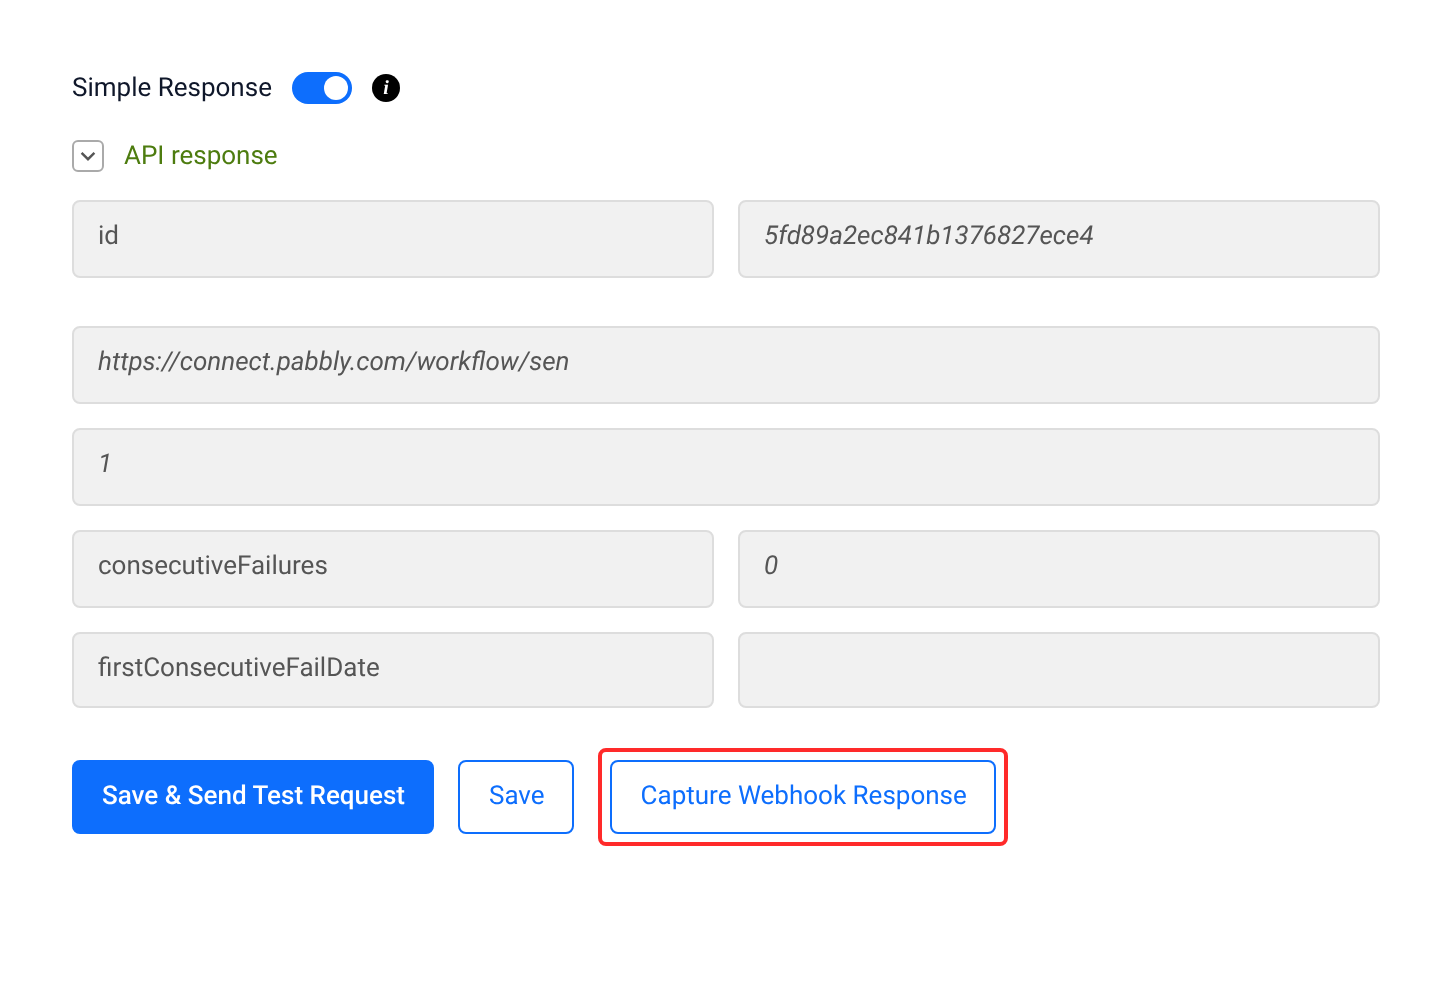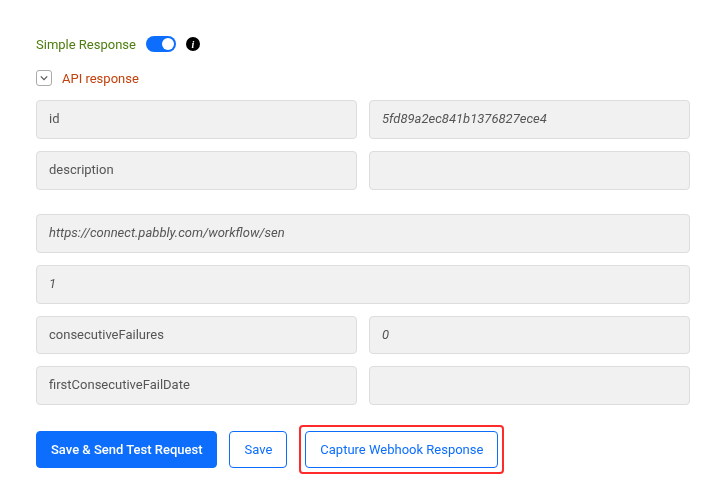--- a/index.html
+++ b/index.html
@@ -13,21 +13,21 @@
     width: 726px;
   }
   .top-row {
     display: flex;
     align-items: center;
     gap: 10px;
     margin-bottom: 18px;
   }
   .top-label {
     font-size: 13px;
-    color: #4d7c0f;
+    color: #0f172a;
   }
   .toggle {
     position: relative;
     width: 30px;
     height: 16px;
     background: #0d6efd;
     border-radius: 10px;
     cursor: pointer;
   }
   .toggle-knob {
@@ -68,21 +68,21 @@
     align-items: center;
     justify-content: center;
     cursor: pointer;
   }
   .chevron-box svg {
     width: 8px;
     height: 8px;
   }
   .section-title {
     font-size: 13px;
-    color: #c2410c;
+    color: #4d7c0f;
   }
   .fields {
     display: flex;
     flex-direction: column;
     gap: 12px;
     margin-bottom: 20px;
   }
   .field-row {
     display: flex;
     gap: 12px;
@@ -167,24 +167,20 @@
     </div>
     <span class="section-title">API response</span>
   </div>
 
   <div class="fields">
     <div class="field-row">
       <input class="field-key" readonly="" value="id" style="">
       <textarea class="field-val" readonly="" rows="1" style="">5fd89a2ec841b1376827ece4</textarea>
     </div>
     <div class="field-row">
-      <input class="field-key" readonly="" value="description" style="">
-      <textarea class="field-val" readonly="" rows="1" style=""></textarea>
-    </div>
-    <div class="field-row">
     </div>
     <div class="field-row">
       <textarea class="field-val scrolly" readonly="" rows="1" style="">https://connect.pabbly.com/workflow/sen</textarea>
     </div>
     <div class="field-row">
       <textarea class="field-val" readonly="" rows="1" style="">1</textarea>
     </div>
     <div class="field-row">
       <input class="field-key" readonly="" value="consecutiveFailures" style="">
       <textarea class="field-val" readonly="" rows="1" style="">0</textarea>

